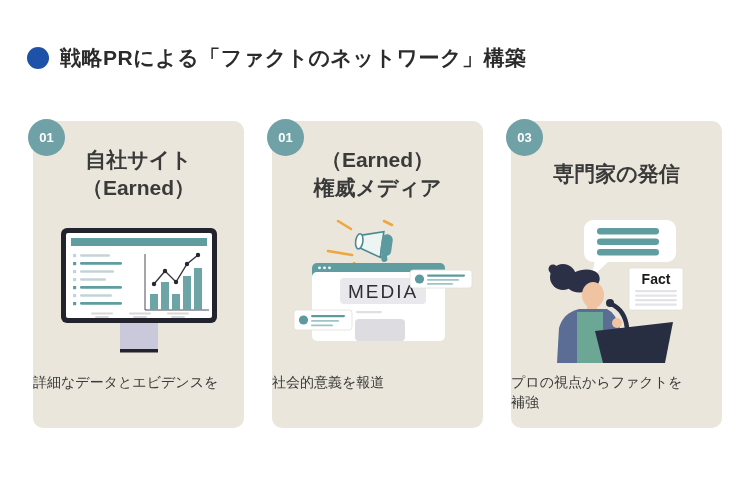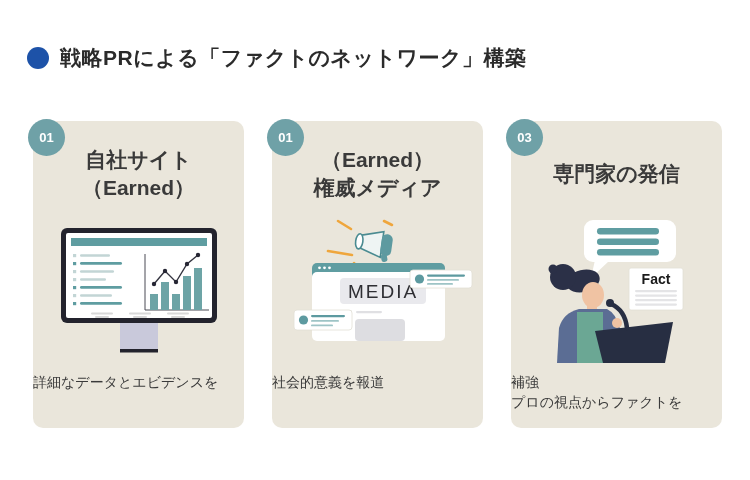--- a/index.html
+++ b/index.html
@@ -204,18 +204,18 @@
         </g>
 
         <g>
           <path d="M84,113 L162,104 L154,145 L92,145 Z" fill="#272e42"></path>
           <path d="M116,110 Q114,92 100,86" stroke="#272e42" stroke-width="4.6" fill="none" stroke-linecap="round"></path>
           <circle cx="99" cy="85" r="4" fill="#272e42"></circle>
         </g>
       </svg>
     </div>
     <div class="desc">
+      <div>プロの視点からファクトを</div>
       <div>補強</div>
-      <div>プロの視点からファクトを</div>
     </div>
   </div>
 
 </div>
 
 </body></html>

